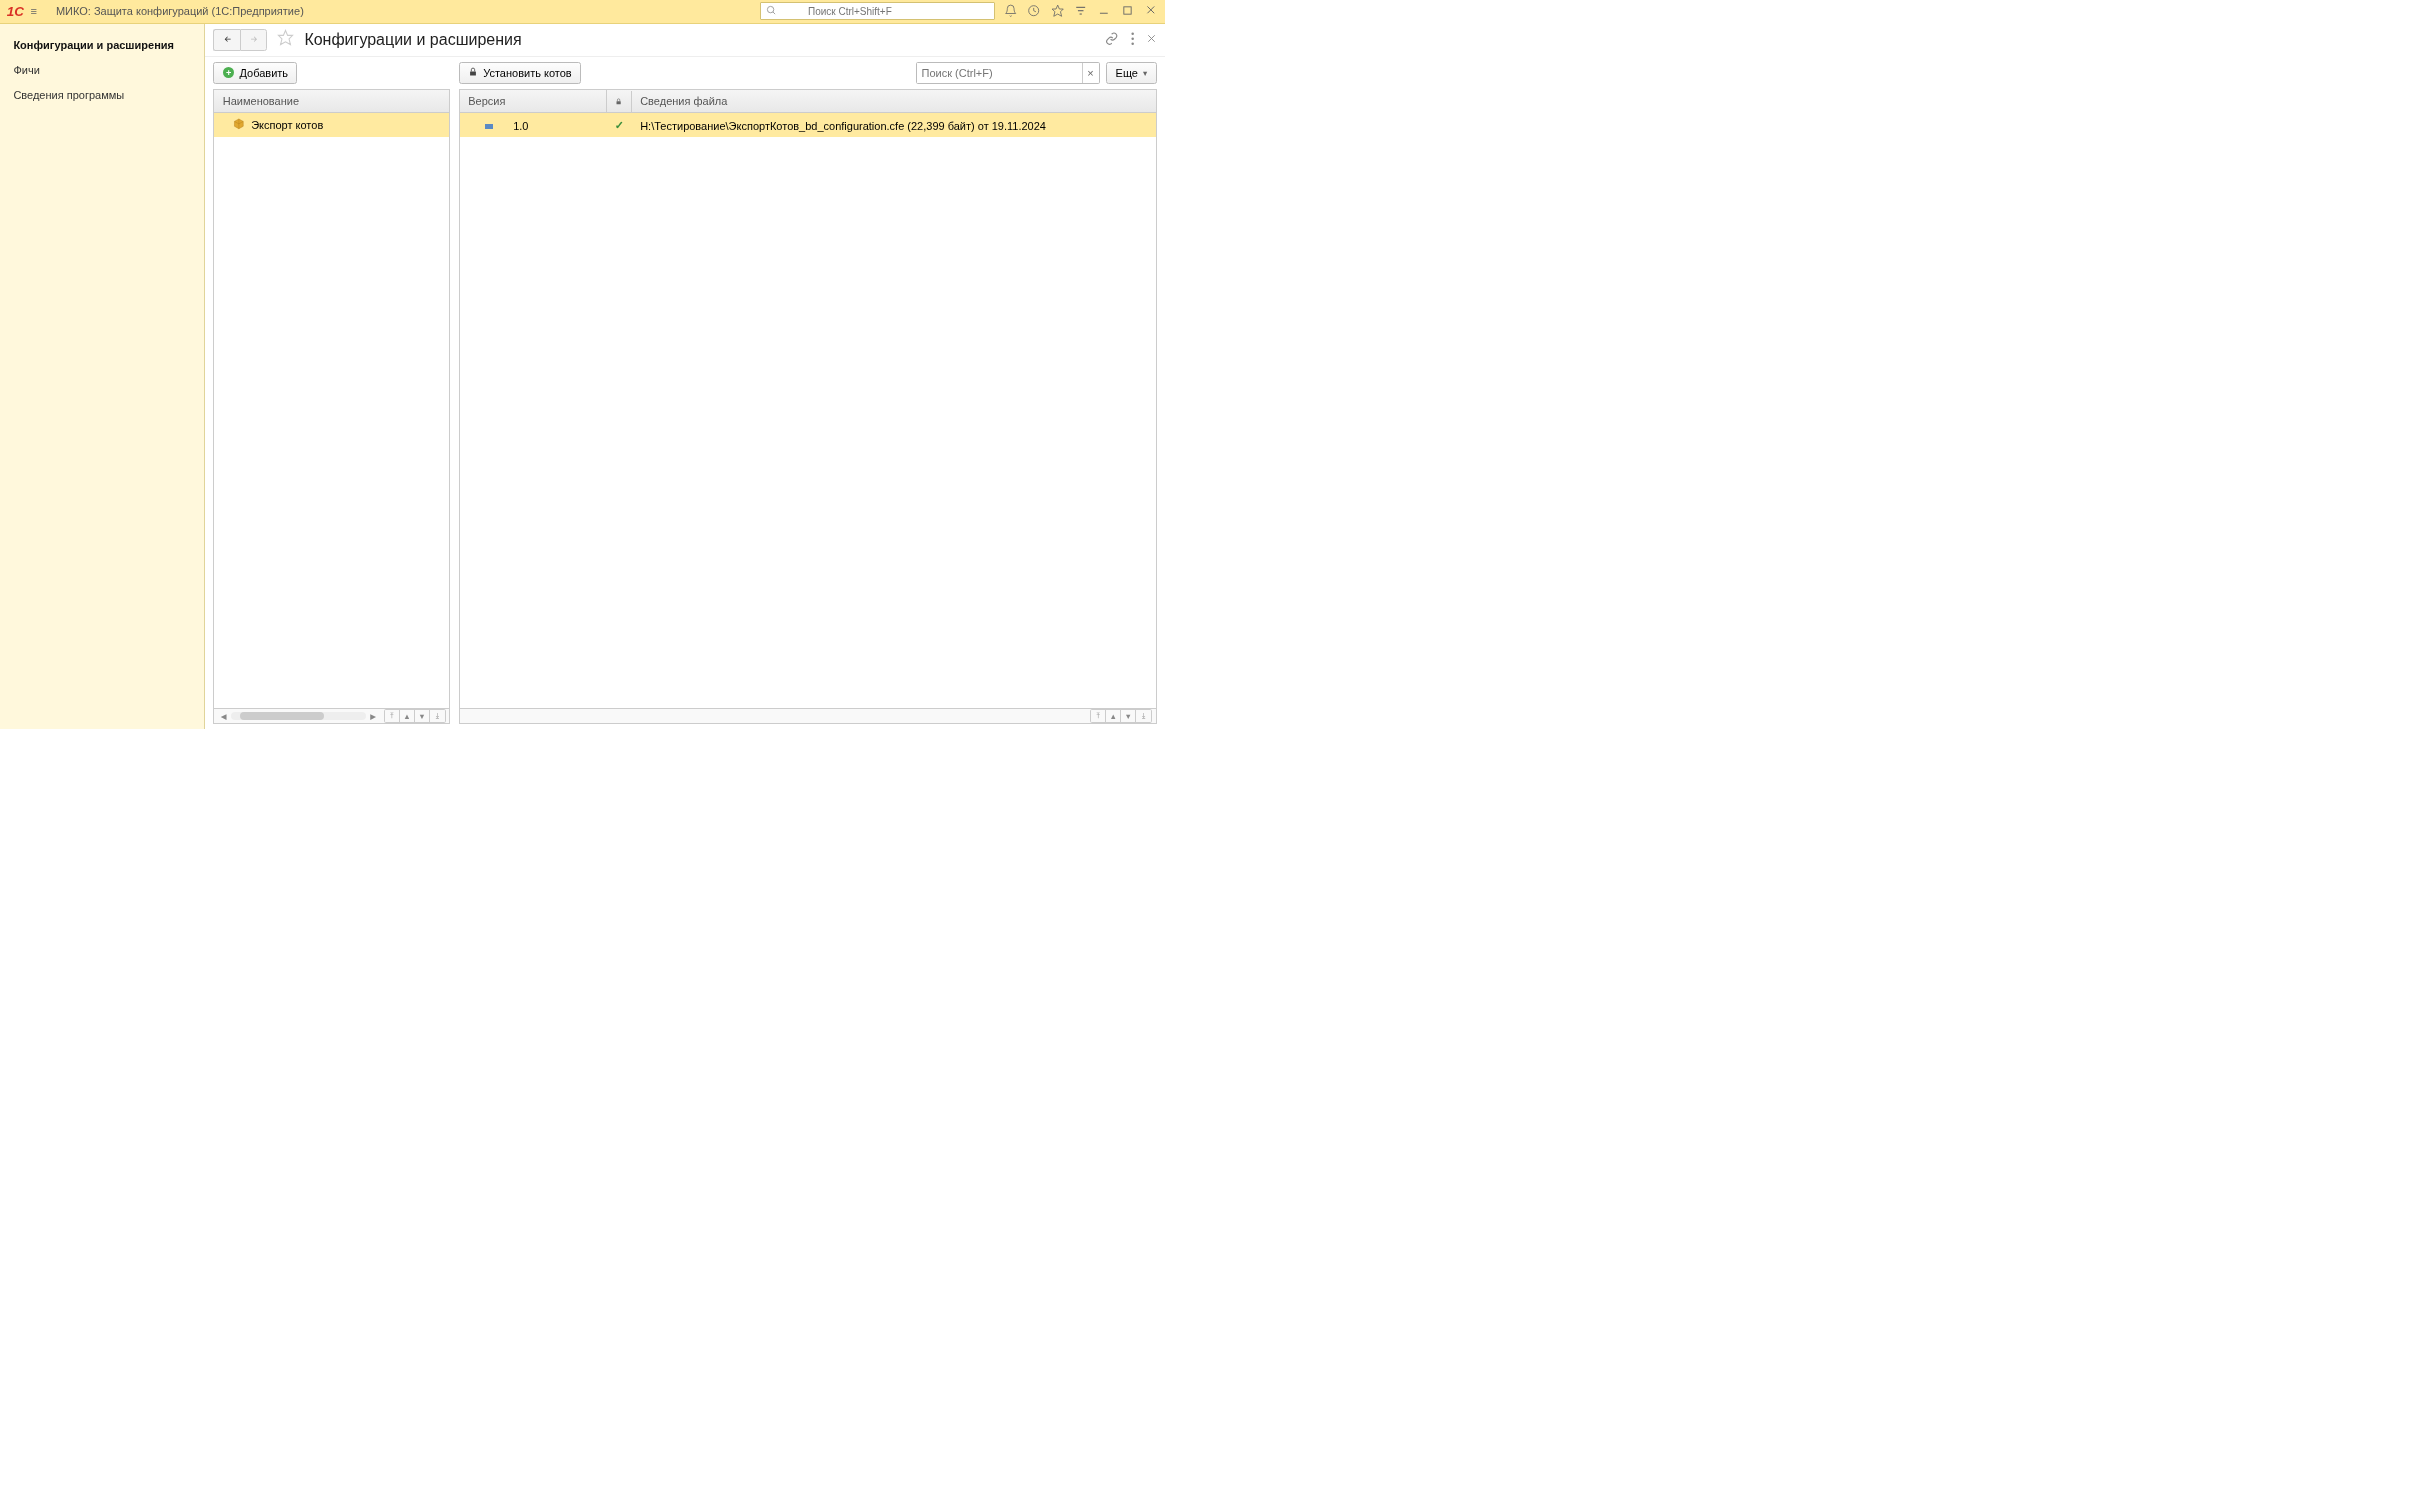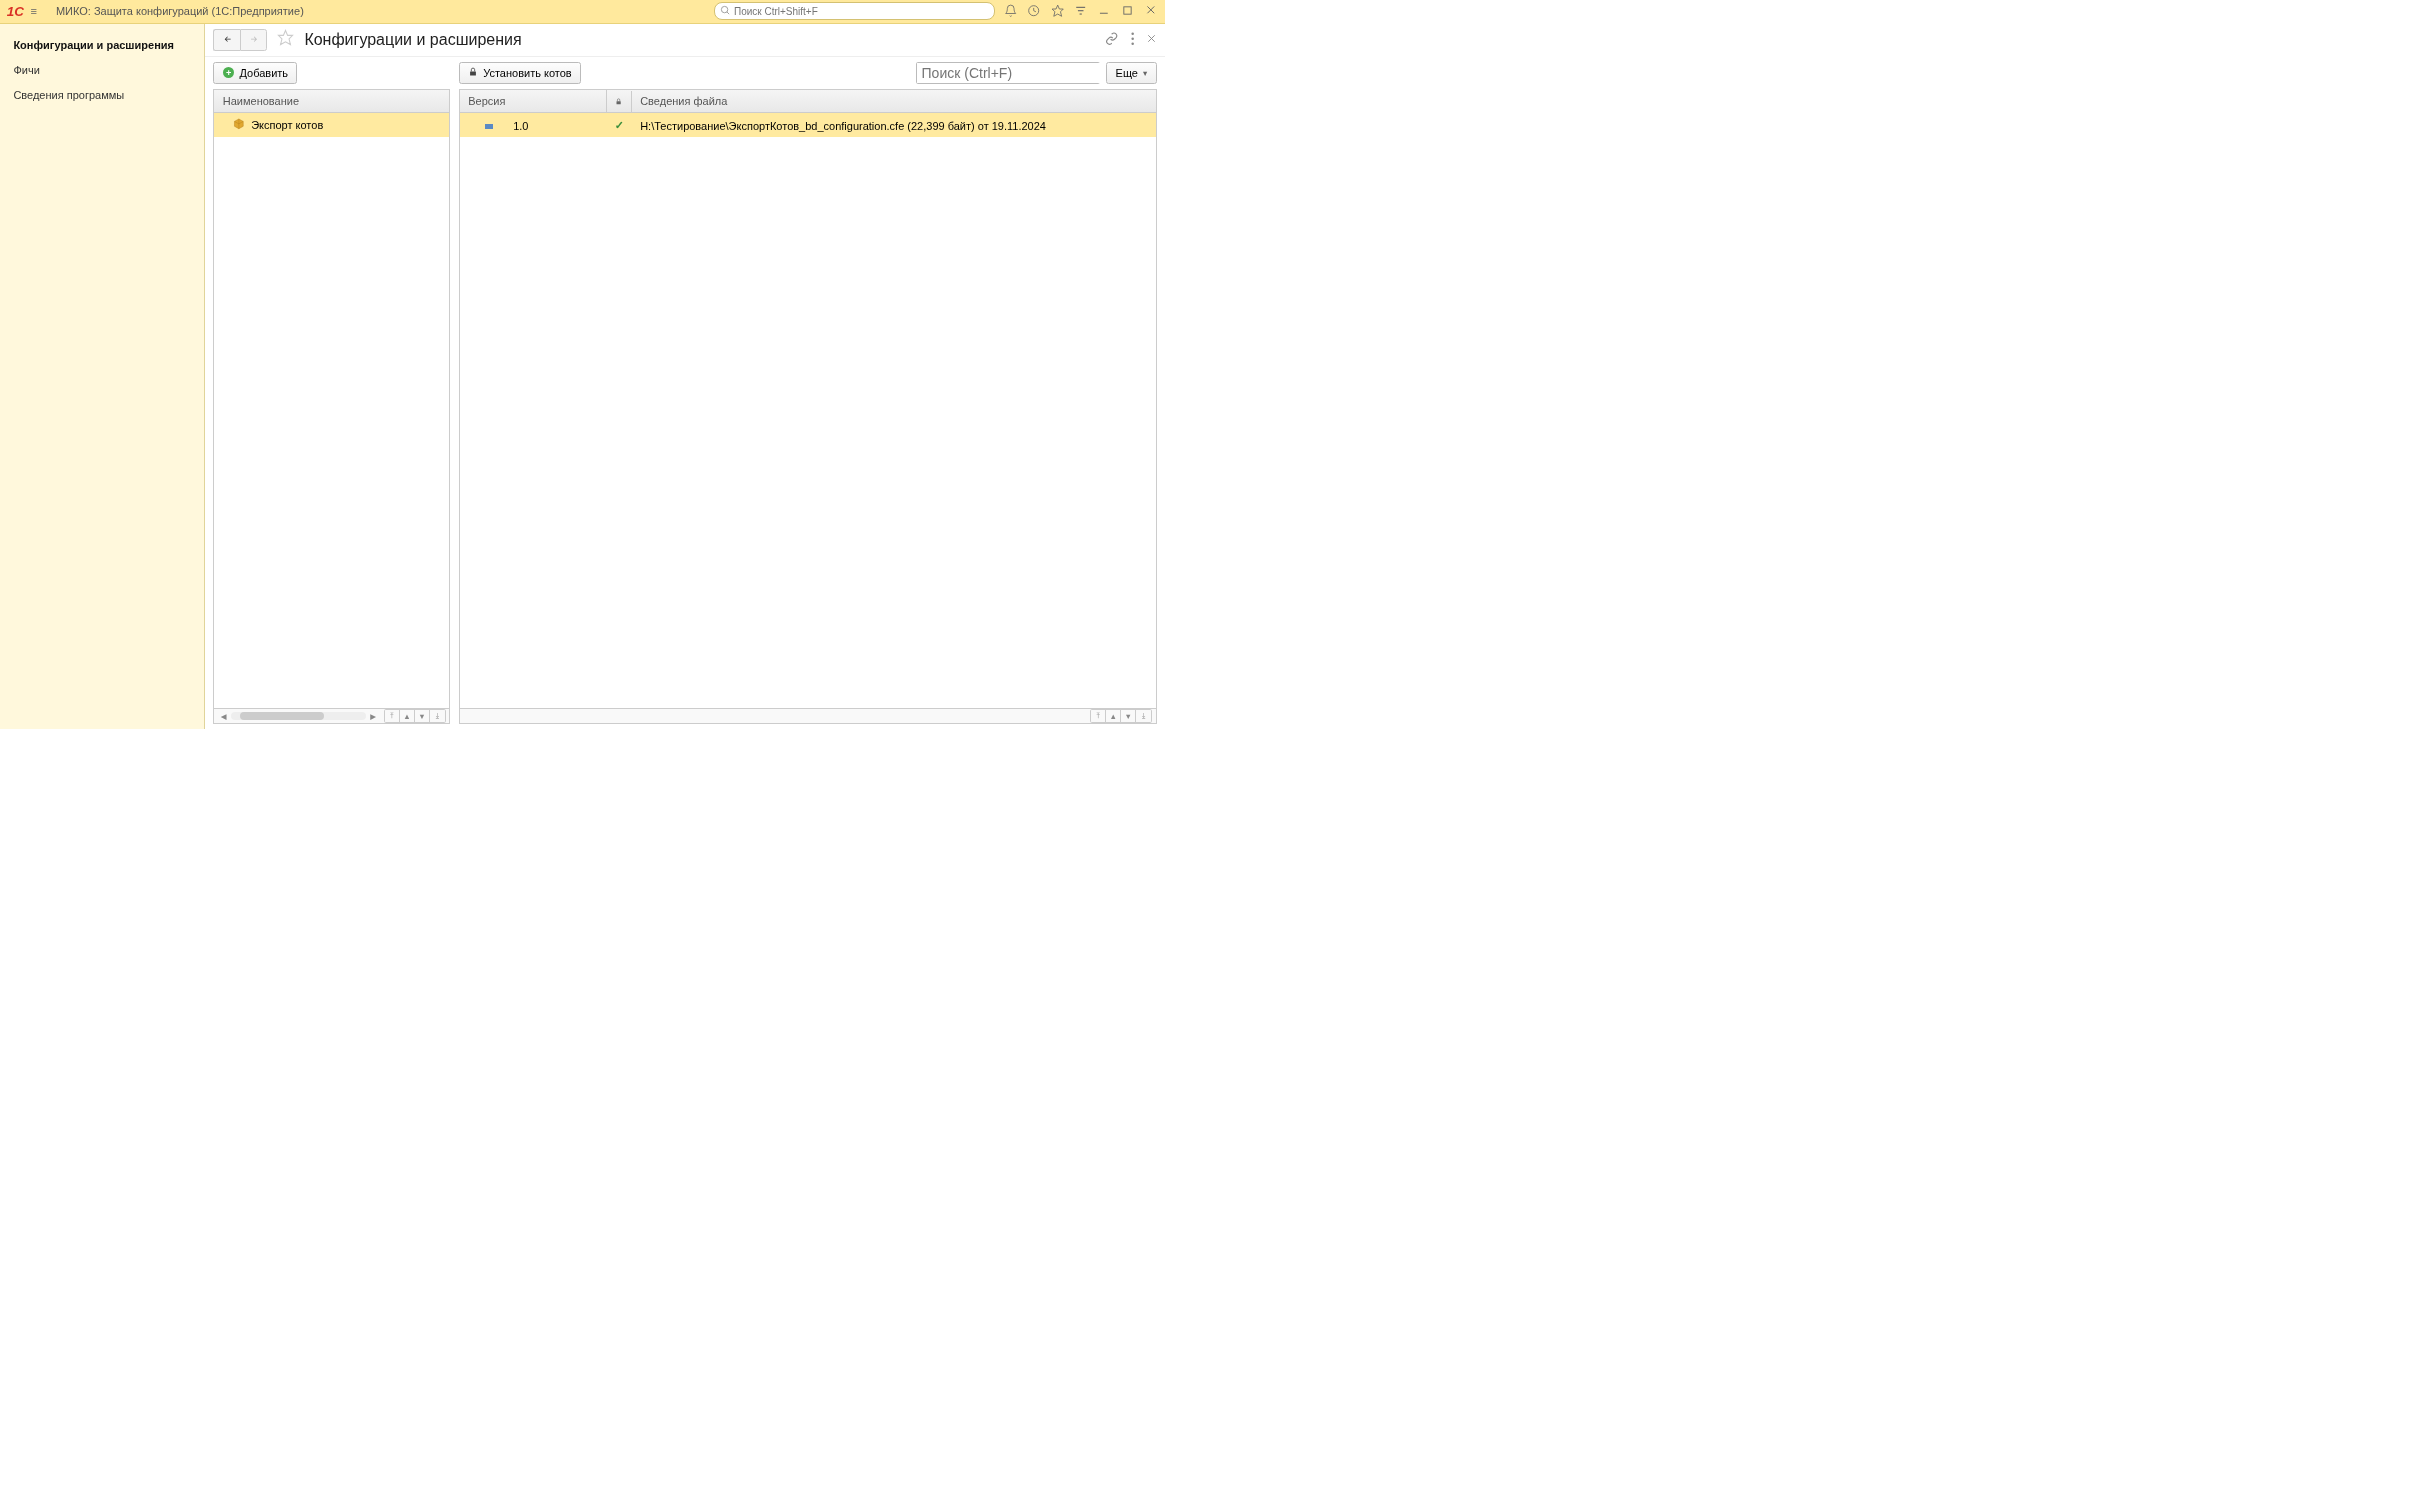--- a/index.html
+++ b/index.html
@@ -35,24 +35,25 @@
       color: #666;
       cursor: pointer;
     }
     .title-text { color: #555; flex-shrink: 0; }
     .titlebar-spacer { flex: 1; }
     .search-box {
       display: flex;
       align-items: center;
       background: #fff;
       border: 0.8px solid #d4c172;
-      border-radius: 8px;
+      border-radius: 1px;
       padding: 1.7px 5px;
-      width: 281px;
+      width: 235px;
       margin-right: 8.4px;
+      gap: 28px;
     }
     .search-box input {
       border: none;
       outline: none;
       font-size: 10px;
       color: #999;
       width: 100%;
       background: transparent;
     }
     .search-icon-sm { color: #999; margin-right: 3.4px; }
@@ -144,21 +145,21 @@
       border: 0.8px solid #bbb;
       border-radius: 1.7px;
       height: 22px;
       width: 184px;
     }
     .search-field input {
       border: none;
       outline: none;
       padding: 1px 5px;
       flex: 1;
-      font-size: 14px;
+      font-size: 11px;
     }
     .search-field .clear-btn {
       width: 17px;
       border-left: 0.8px solid #ccc;
       display: flex;
       align-items: center;
       justify-content: center;
       cursor: pointer;
       color: #666;
     }

